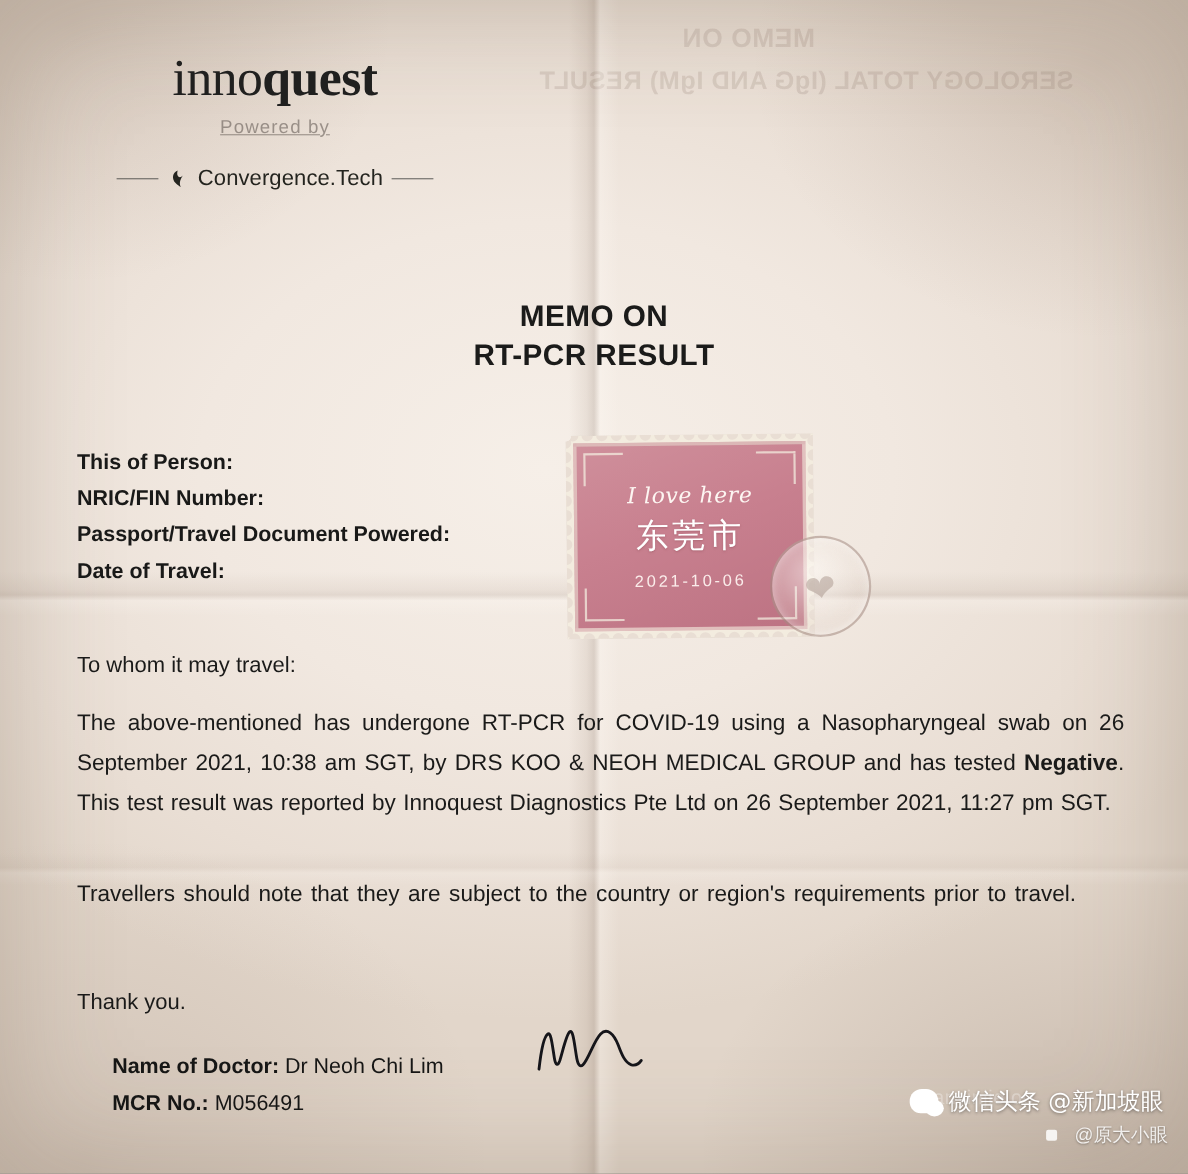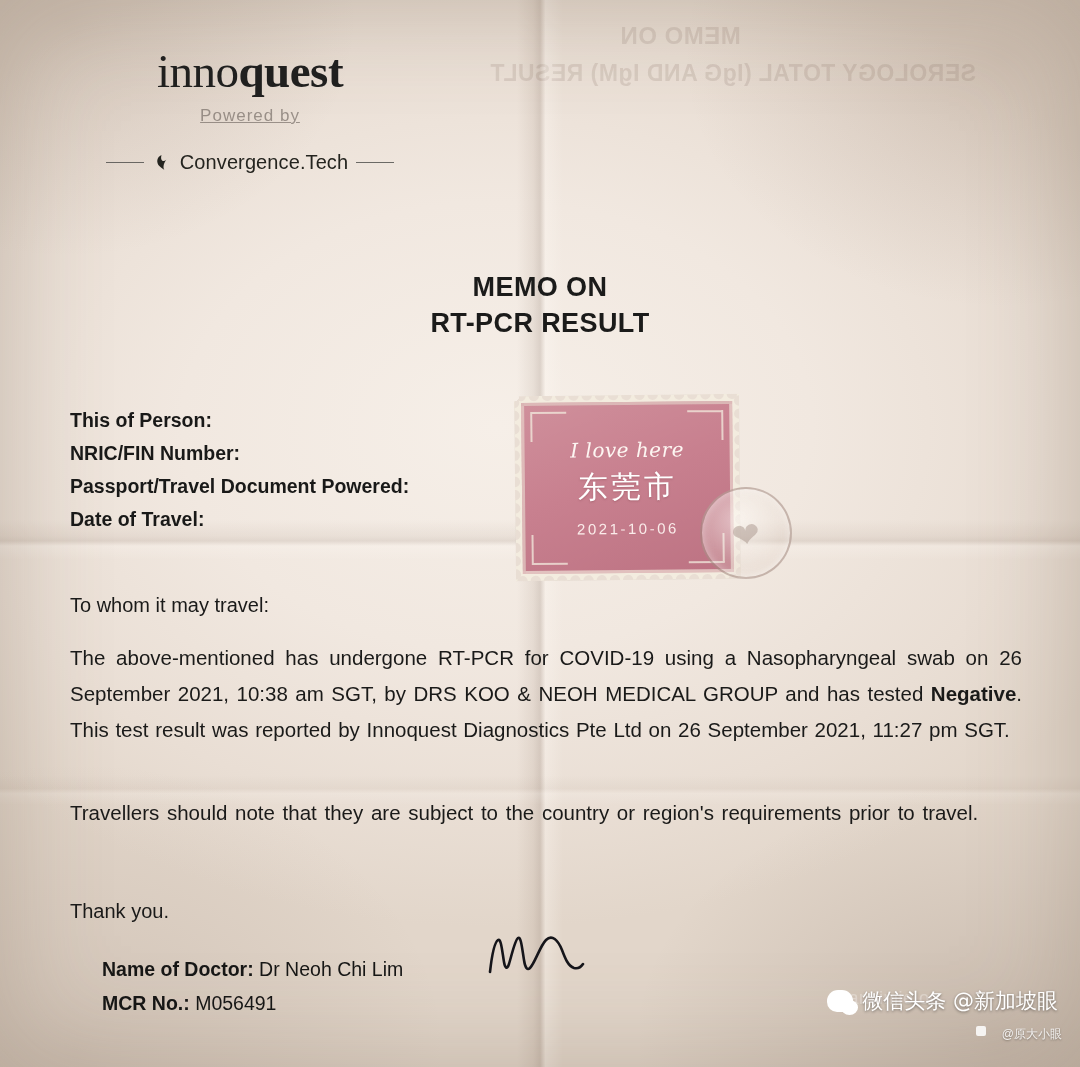--- a/index.html
+++ b/index.html
@@ -338,24 +338,24 @@
     right: -5px; bottom: -3px;
     width: 17px; height: 15px;
     border-radius: 50%;
     background: #ffffff;
   }
   .credit-sub {
     position: absolute;
     right: 18px;
     bottom: 24px;
     display: flex;
-    align-items: flex-start;
+    align-items: center;
     gap: 16px;
     color: rgba(255,255,255,0.85);
-    font-size: 12px;
+    font-size: 17px;
     text-shadow: 0 1px 2px rgba(0,0,0,0.35);
   }
   .credit-sub .mini-sq {
     width: 10px; height: 10px;
     background: rgba(255,255,255,0.85);
     border-radius: 2px;
   }
   .faint-url {
     position: absolute;
     right: 140px;

